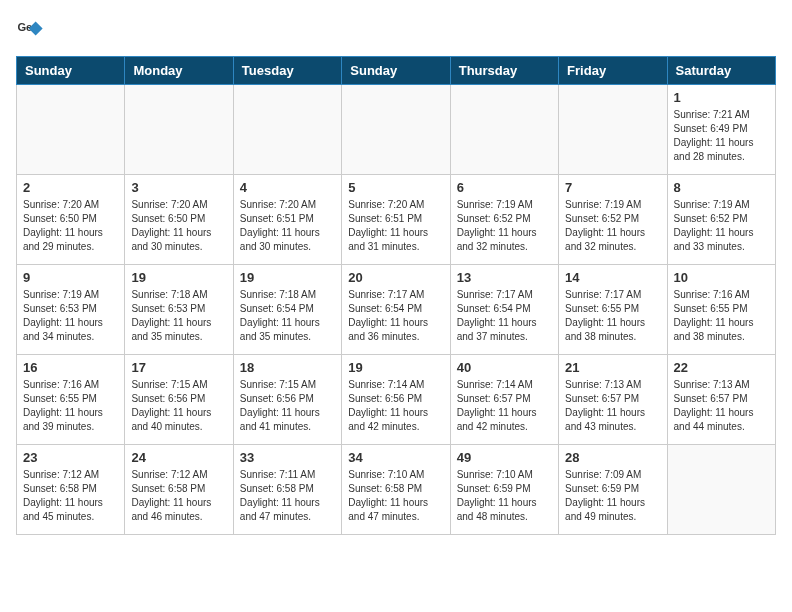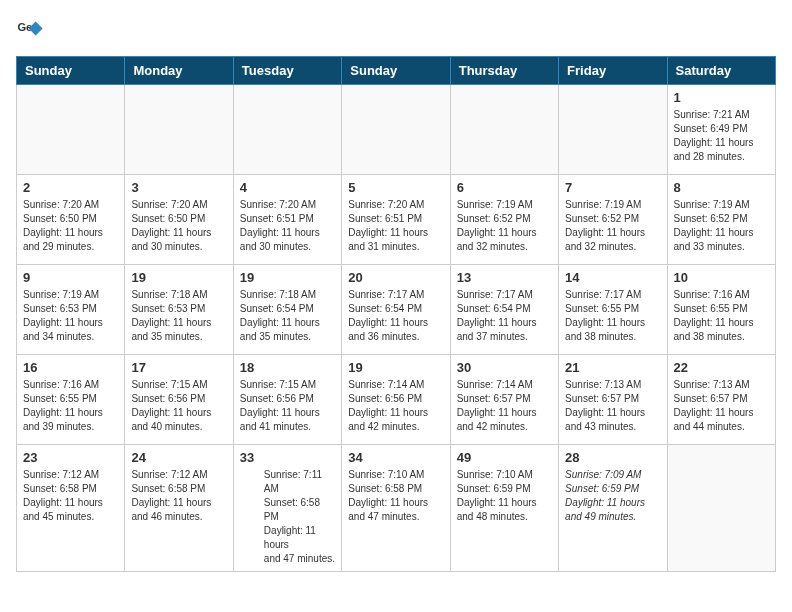--- a/index.html
+++ b/index.html
@@ -252,21 +252,21 @@
 and 41 minutes.</div>
         </td>
         <td>
           <span class="day-num">19</span>
           <div class="day-info" style="white-space: pre-line;">Sunrise: 7:14 AM
 Sunset: 6:56 PM
 Daylight: 11 hours
 and 42 minutes.</div>
         </td>
         <td>
-          <span class="day-num">30</span>
+          <span class="day-num">40</span>
           <div class="day-info" style="white-space: pre-line;">Sunrise: 7:14 AM
 Sunset: 6:57 PM
 Daylight: 11 hours
 and 42 minutes.</div>
         </td>
         <td>
           <span class="day-num">21</span>
           <div class="day-info" style="white-space: pre-line;">Sunrise: 7:13 AM
 Sunset: 6:57 PM
 Daylight: 11 hours
@@ -290,42 +290,42 @@
         </td>
         <td>
           <span class="day-num">24</span>
           <div class="day-info" style="white-space: pre-line;">Sunrise: 7:12 AM
 Sunset: 6:58 PM
 Daylight: 11 hours
 and 46 minutes.</div>
         </td>
         <td>
           <span class="day-num">33</span>
-          <div class="day-info" style="white-space: pre-line; margin-left: 24px;">Sunrise: 7:11 AM
+          <div class="day-info" style="white-space: pre-line;">Sunrise: 7:11 AM
 Sunset: 6:58 PM
 Daylight: 11 hours
 and 47 minutes.</div>
         </td>
         <td>
           <span class="day-num">34</span>
           <div class="day-info" style="white-space: pre-line;">Sunrise: 7:10 AM
 Sunset: 6:58 PM
 Daylight: 11 hours
 and 47 minutes.</div>
         </td>
         <td>
           <span class="day-num">49</span>
           <div class="day-info" style="white-space: pre-line;">Sunrise: 7:10 AM
 Sunset: 6:59 PM
 Daylight: 11 hours
 and 48 minutes.</div>
         </td>
         <td>
           <span class="day-num">28</span>
-          <div class="day-info" style="white-space: pre-line; font-style: italic;">Sunrise: 7:09 AM
+          <div class="day-info" style="white-space: pre-line;">Sunrise: 7:09 AM
 Sunset: 6:59 PM
 Daylight: 11 hours
 and 49 minutes.</div>
         </td>
         <td class="empty"></td>
       </tr>
     </tbody>
 </table>
 
 </body></html>

